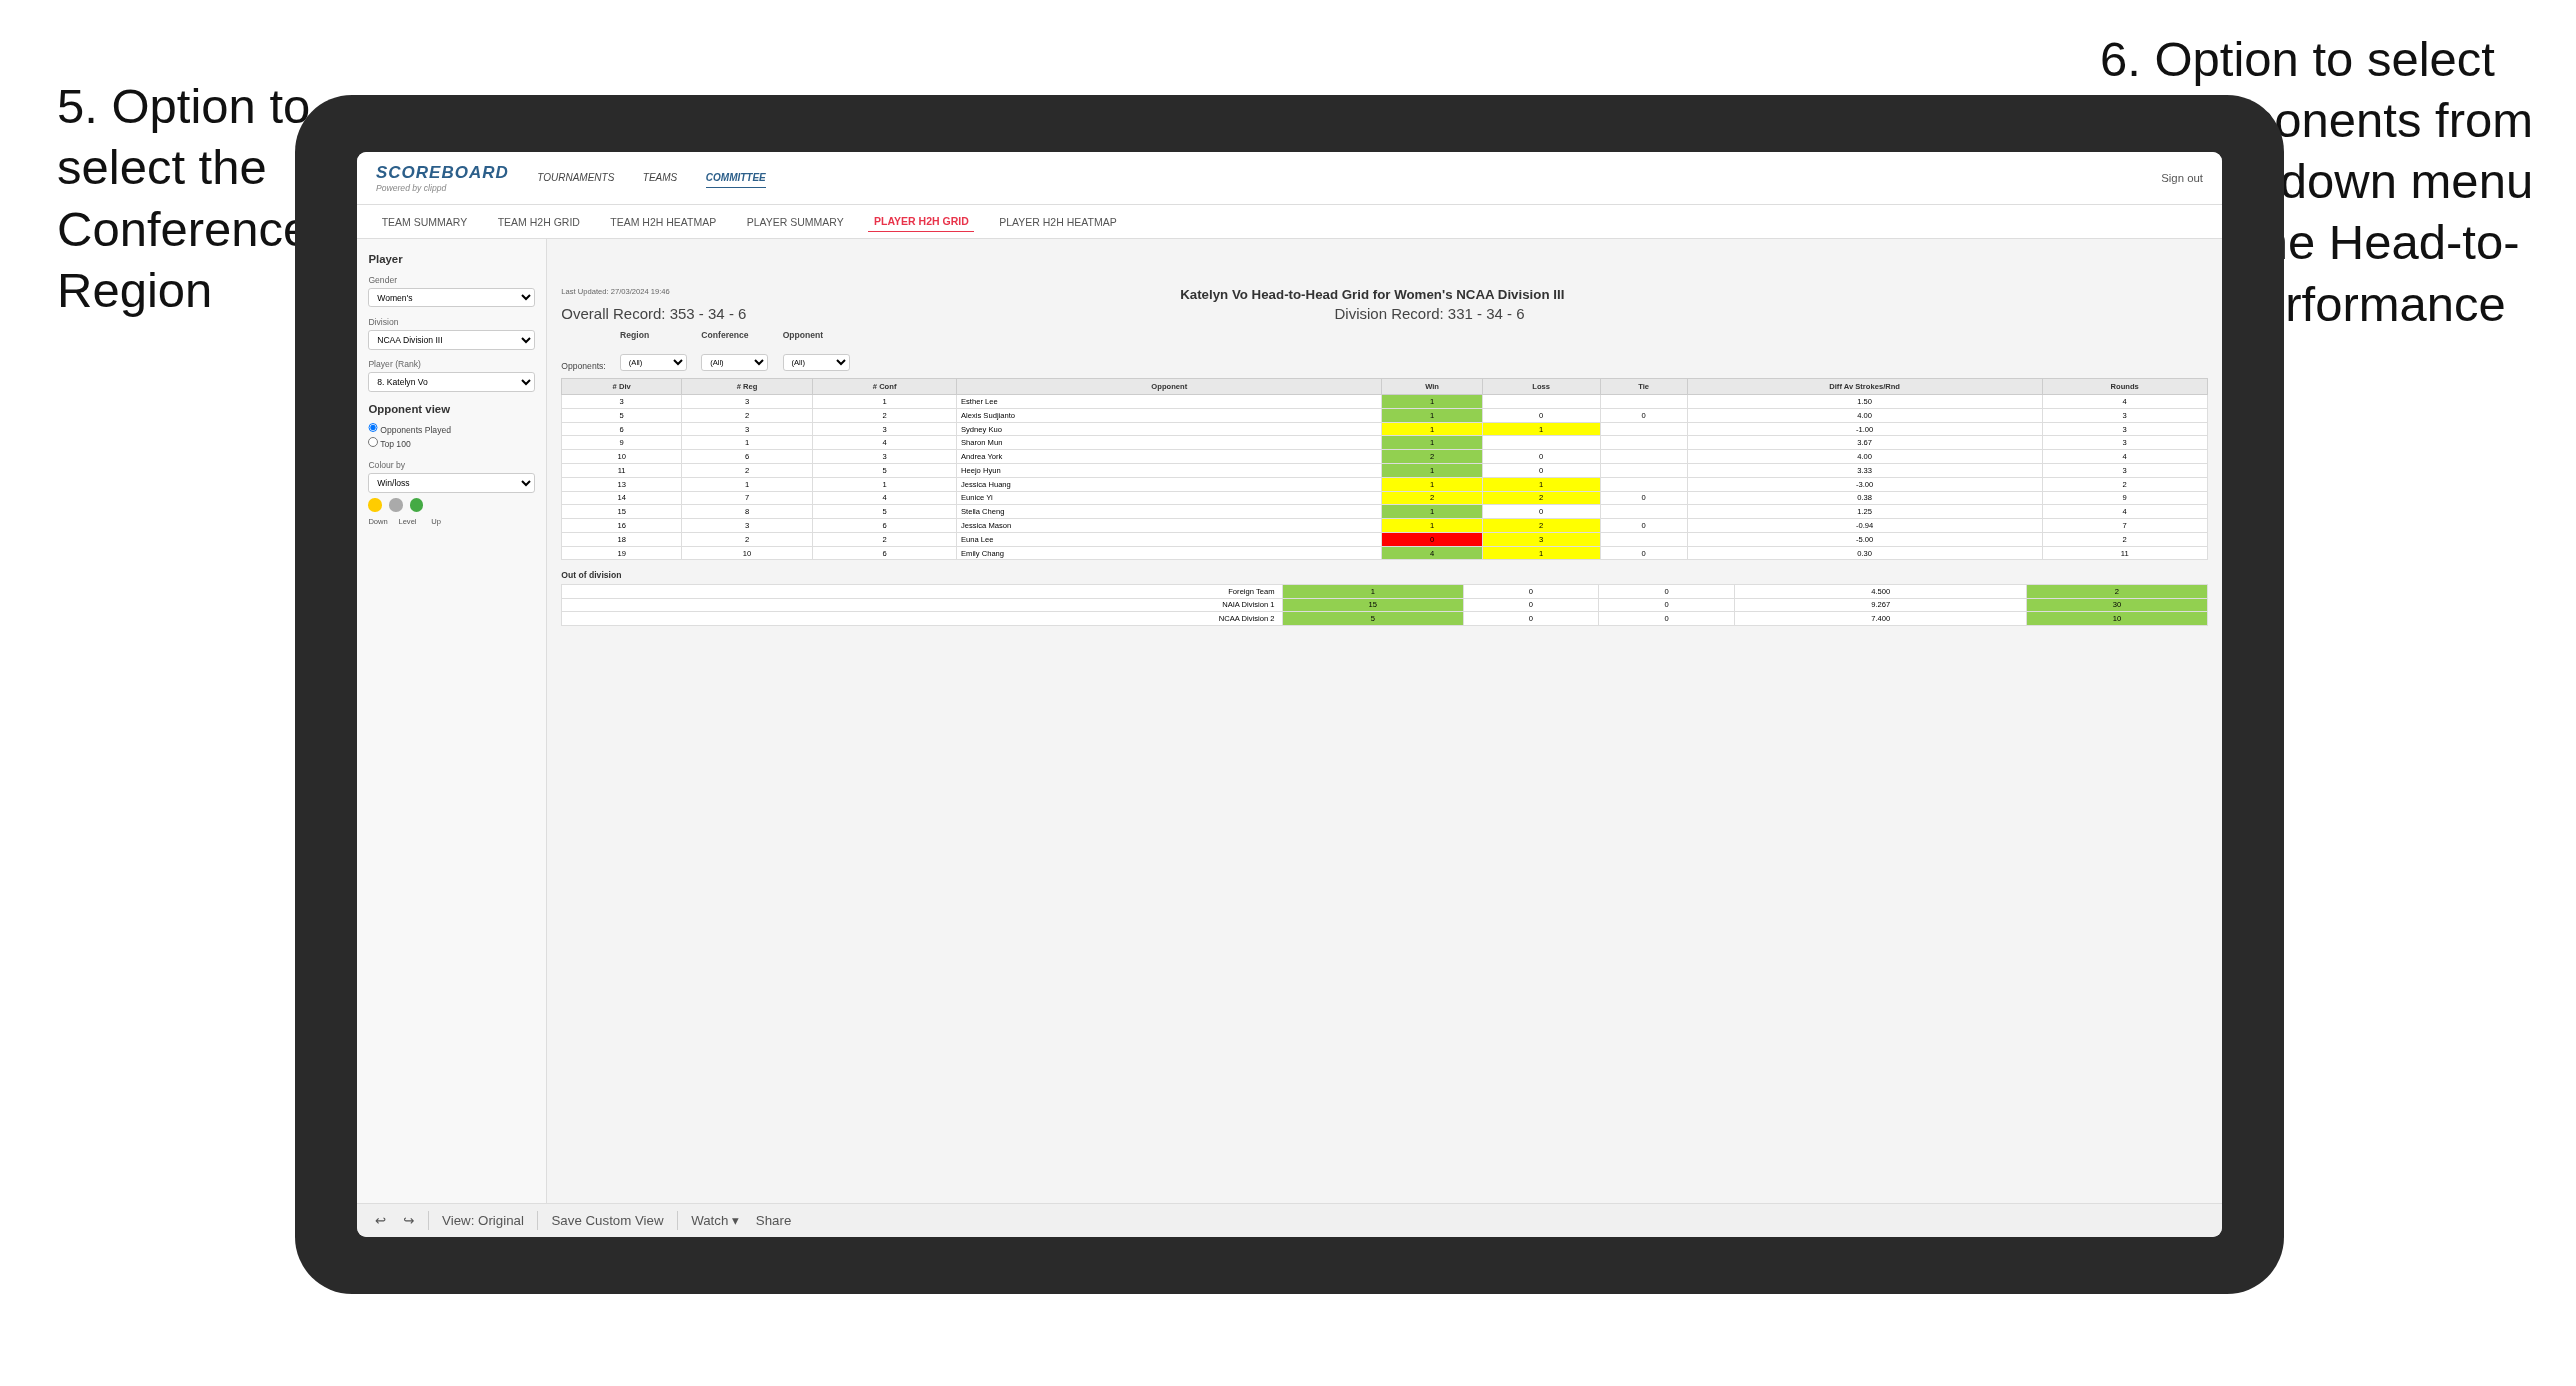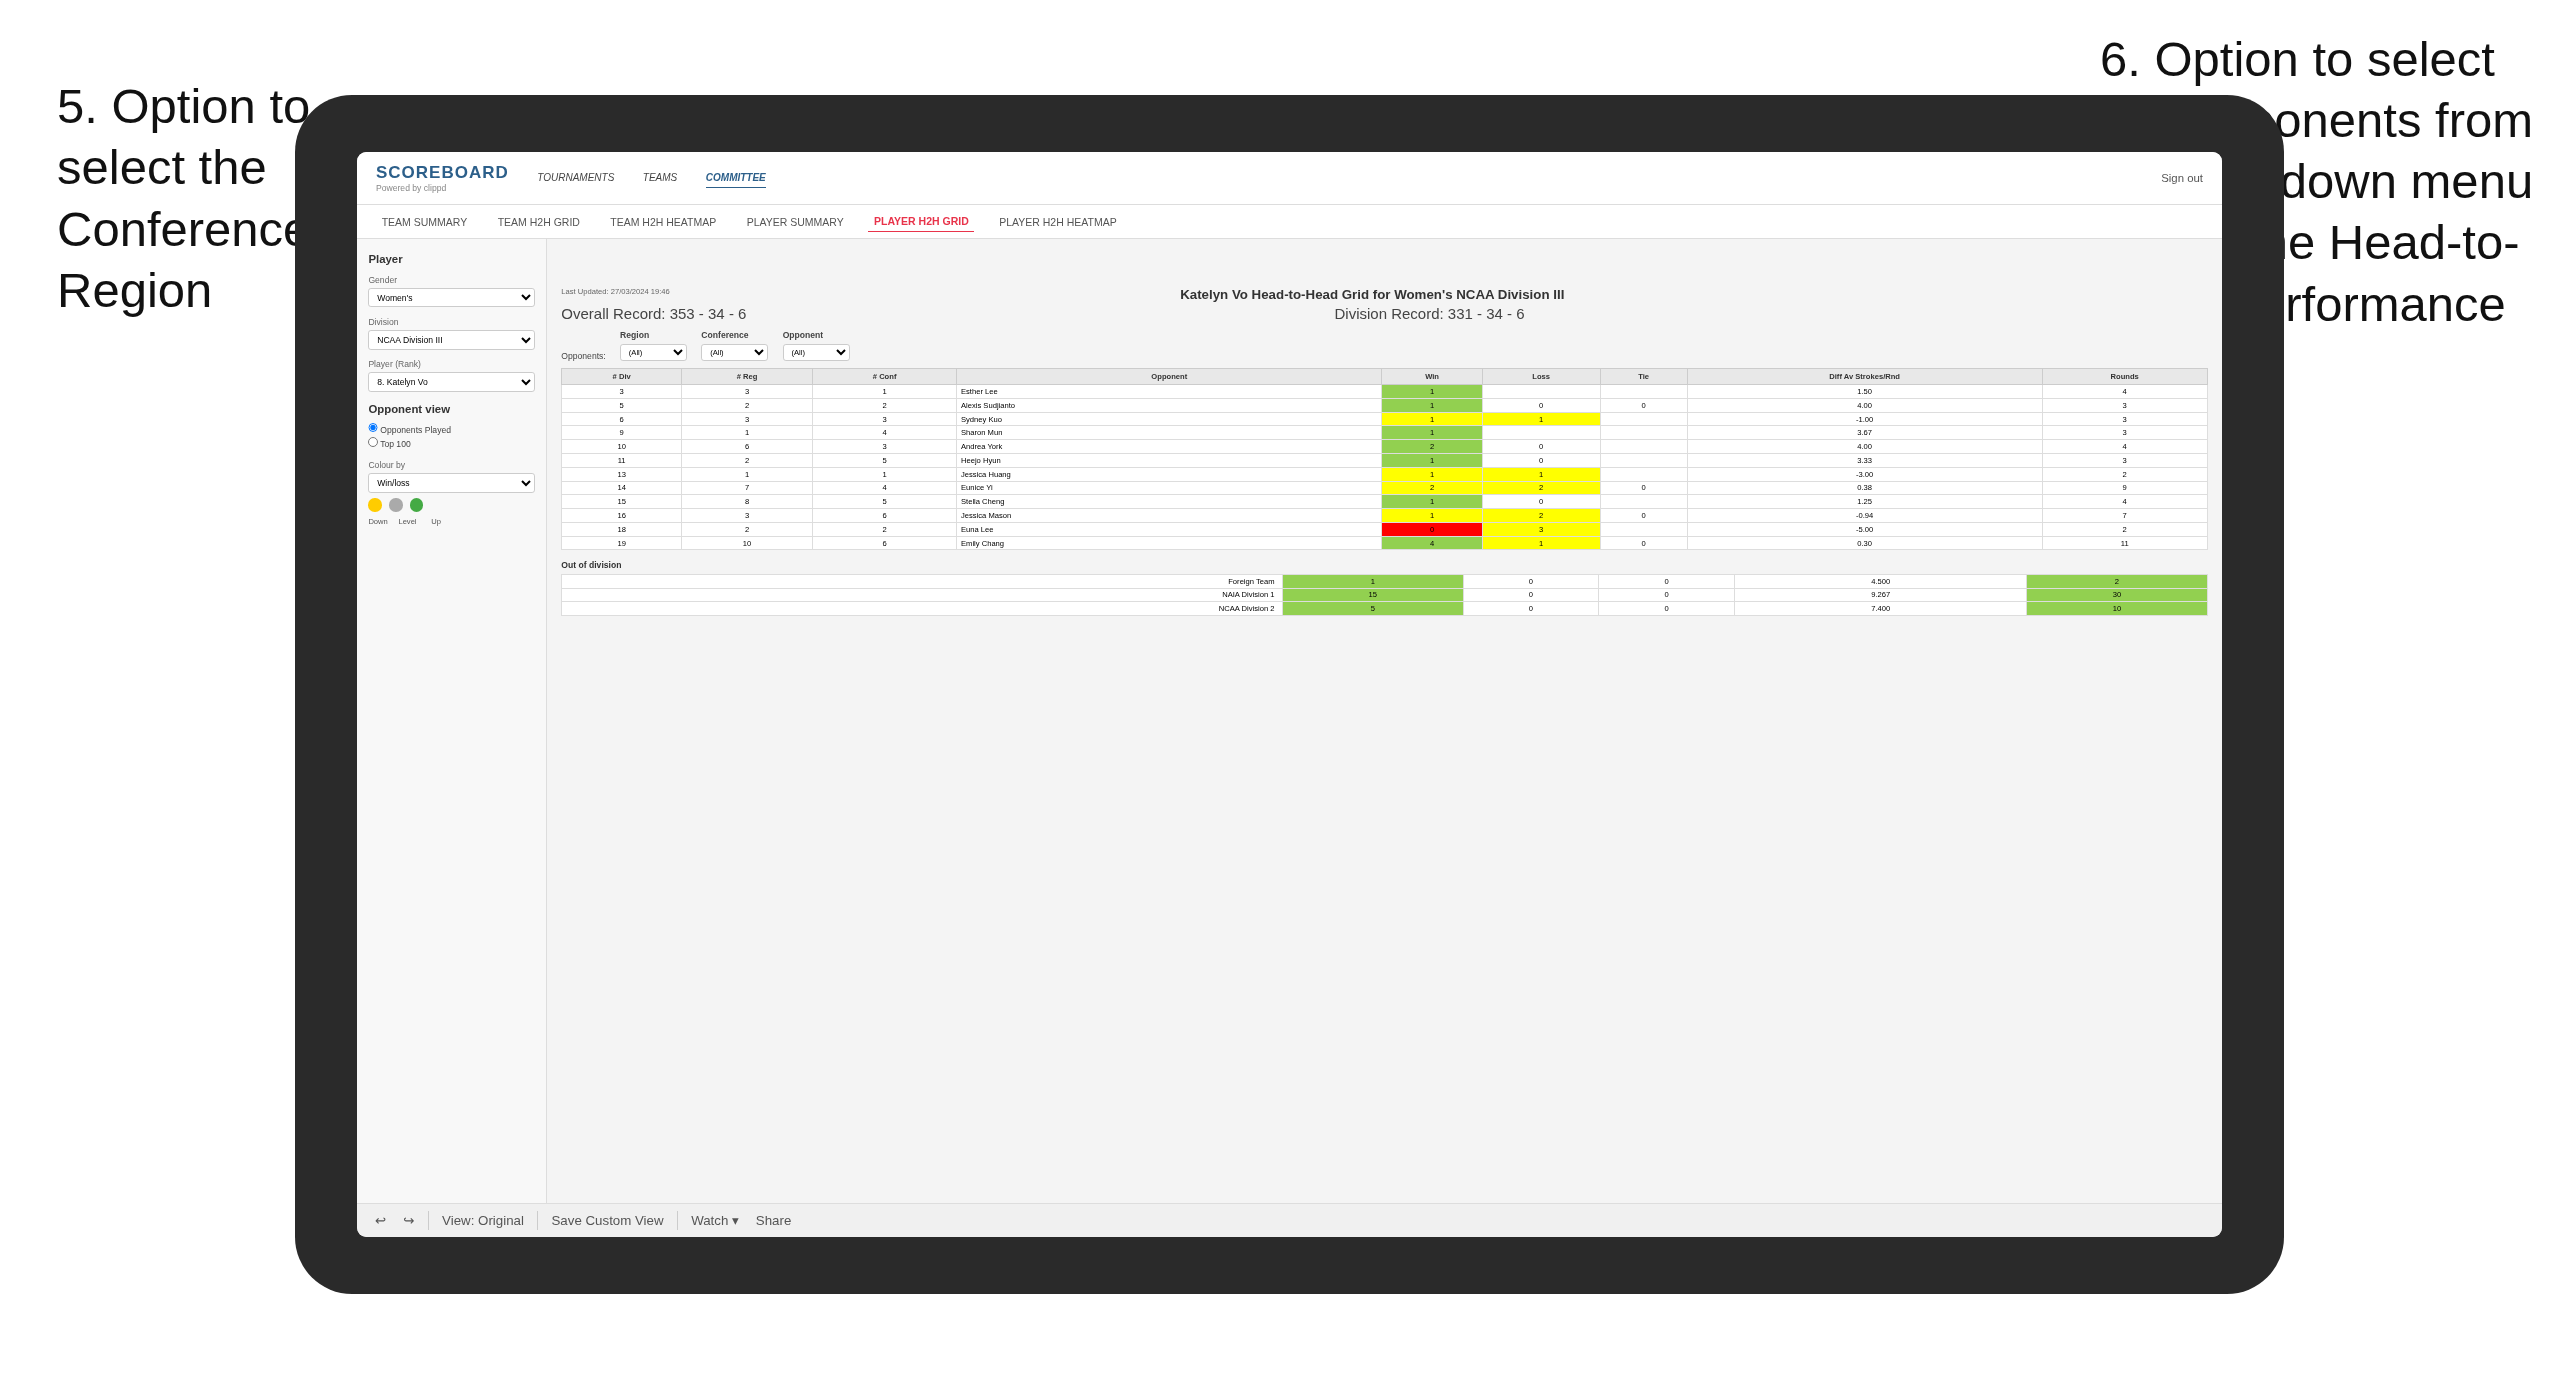--- a/index.html
+++ b/index.html
@@ -65,20 +65,21 @@
       display: flex;
       align-items: center;
       height: 53px;
       flex-shrink: 0;
     }
 
     .logo-area {
       display: flex;
       flex-direction: column;
       margin-right: 28.5px;
+      font-style: italic;
     }
 
     .logo-text {
       font-size: 17px;
       font-weight: 900;
       color: #2c5f8a;
       letter-spacing: 1px;
     }
 
     .logo-sub {
@@ -247,21 +248,21 @@
     .filter-section {
       display: flex;
       gap: 14.3px;
       margin-bottom: 7.6px;
       align-items: flex-end;
     }
 
     .filter-group {
       display: flex;
       flex-direction: column;
-      gap: 4px;
+      gap: 14px;
     }
 
     .filter-group label {
       font-size: 8.6px;
       color: #444;
       font-weight: bold;
     }
 
     .filter-label-small {
       font-size: 7.6px;

